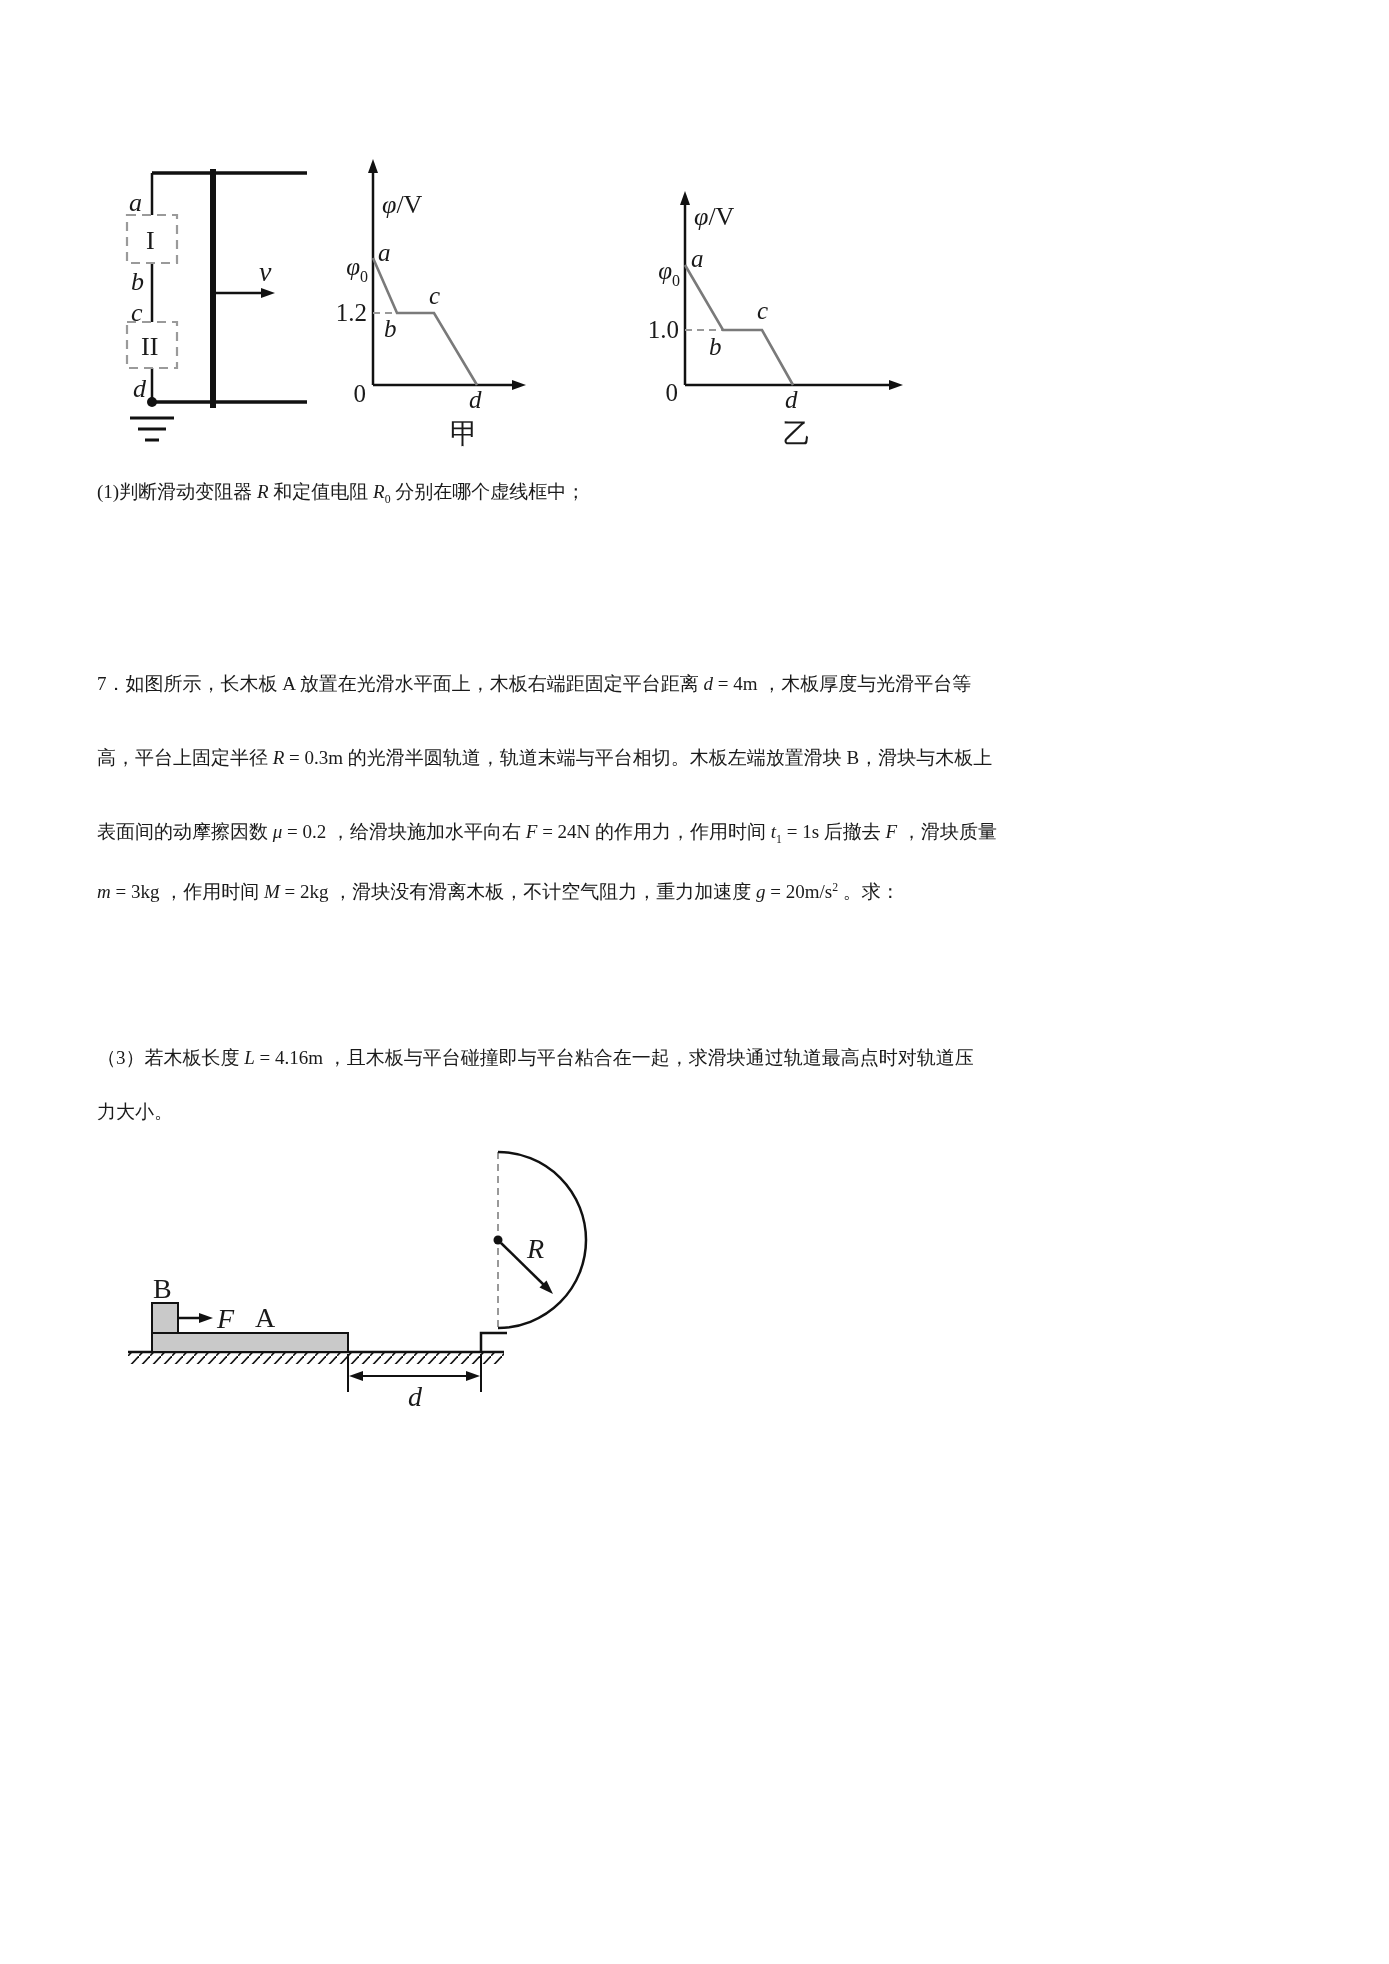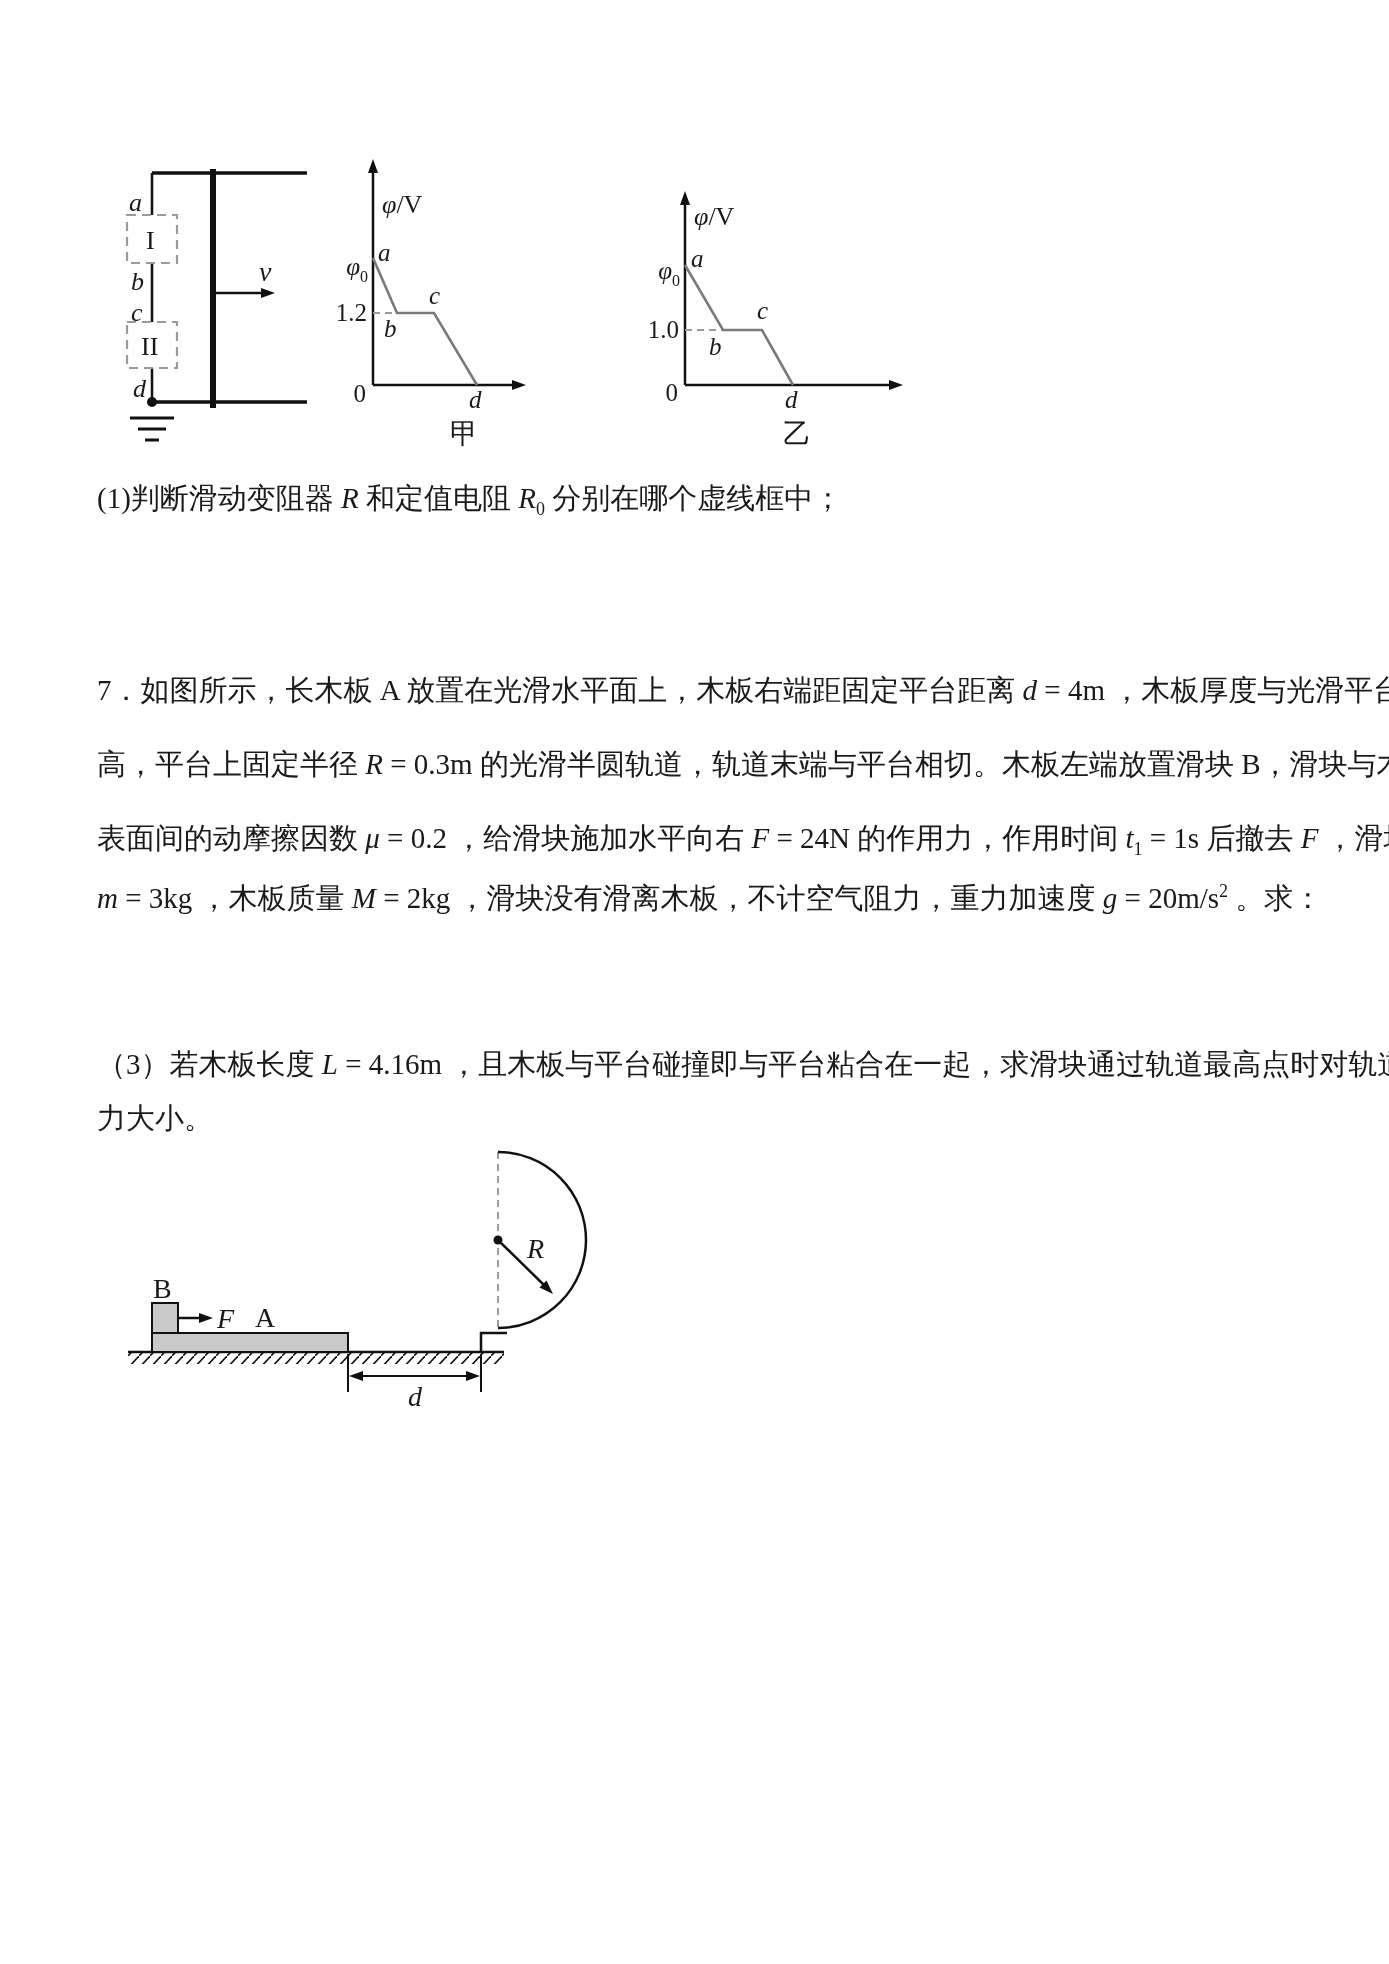--- a/index.html
+++ b/index.html
@@ -1,18 +1,18 @@
 <!DOCTYPE html>
 <html><head>
 <meta charset="utf-8">
 <style>
   html,body{margin:0;padding:0;background:#e8e8e8;}
   .page{position:relative;width:1389px;height:1964px;background:#ffffff;margin:0 auto;
         font-family:"Liberation Serif","DejaVu Serif",serif;color:#1a1a1a;overflow:hidden;}
-  .bodyline{position:absolute;left:97px;font-size:29px;line-height:1.25;white-space:nowrap;}
+  .bodyline{position:absolute;left:97px;font-size:19px;line-height:1.25;white-space:nowrap;}
   .bodyline sub{font-size:0.62em;}
   .bodyline sup{font-size:0.62em;}
   .bodyline .it{font-style:italic;font-family:"Liberation Serif","DejaVu Serif",serif;}
   svg{position:absolute;overflow:visible;}
   svg text{font-family:"Liberation Serif","DejaVu Serif",serif;fill:#1a1a1a;}
   .it{font-style:italic;}
   .wire{stroke:#111;stroke-width:2.5;fill:none;}
   .rail{stroke:#111;stroke-width:3.5;fill:none;}
   .rod{stroke:#111;stroke-width:6;fill:none;}
   .dashbox{stroke:#9a9a9a;stroke-width:2.2;fill:none;stroke-dasharray:9 6;}
@@ -84,21 +84,21 @@
     <text class="it" x="200" y="253" font-size="25">d</text>
     <text text-anchor="end" x="93" y="246" font-size="25">0</text>
     <text x="198" y="288" font-size="28">乙</text>
   </svg>
 
   <div class="bodyline" style="top:480px"><span>(1)判断滑动变阻器 </span><span class="it">R</span><span> 和定值电阻 </span><span class="it">R</span><sub>0</sub><span> 分别在哪个虚线框中；</span></div>
 
   <div class="bodyline" style="top:672px"><span>7．如图所示，长木板 A 放置在光滑水平面上，木板右端距固定平台距离 </span><span class="it">d</span><span> = 4m ，木板厚度与光滑平台等</span></div>
   <div class="bodyline" style="top:746px"><span>高，平台上固定半径 </span><span class="it">R</span><span> = 0.3m 的光滑半圆轨道，轨道末端与平台相切。木板左端放置滑块 B，滑块与木板上</span></div>
   <div class="bodyline" style="top:820px"><span>表面间的动摩擦因数 </span><span class="it">μ</span><span> = 0.2 ，给滑块施加水平向右 </span><span class="it">F</span><span> = 24N 的作用力，作用时间 </span><span class="it">t</span><sub>1</sub><span> = 1s 后撤去 </span><span class="it">F</span><span> ，滑块质量</span></div>
-  <div class="bodyline" style="top:880px"><span class="it">m</span><span> = 3kg ，木板质量 </span><span class="it">M</span><span> = 2kg ，滑块没有滑离木板，不计空气阻力，重力加速度 </span><span class="it">g</span><span> = 20m/s</span><sup>2</sup><span> 。求：</span></div>
+  <div class="bodyline" style="top:880px"><span class="it">m</span><span> = 3kg ，作用时间 </span><span class="it">M</span><span> = 2kg ，滑块没有滑离木板，不计空气阻力，重力加速度 </span><span class="it">g</span><span> = 20m/s</span><sup>2</sup><span> 。求：</span></div>
   <div class="bodyline" style="top:1046px"><span>（3）若木板长度 </span><span class="it">L</span><span> = 4.16m ，且木板与平台碰撞即与平台粘合在一起，求滑块通过轨道最高点时对轨道压</span></div>
   <div class="bodyline" style="top:1100px"><span>力大小。</span></div>
 
   <svg style="left:95px;top:1140px;" width="530" height="290" viewBox="0 0 530 290">
     <defs>
       <pattern id="hatch" width="11" height="12" patternUnits="userSpaceOnUse">
         <path d="M11,0 L0,12" stroke="#111" stroke-width="1.6"></path>
       </pattern>
     </defs>
 

